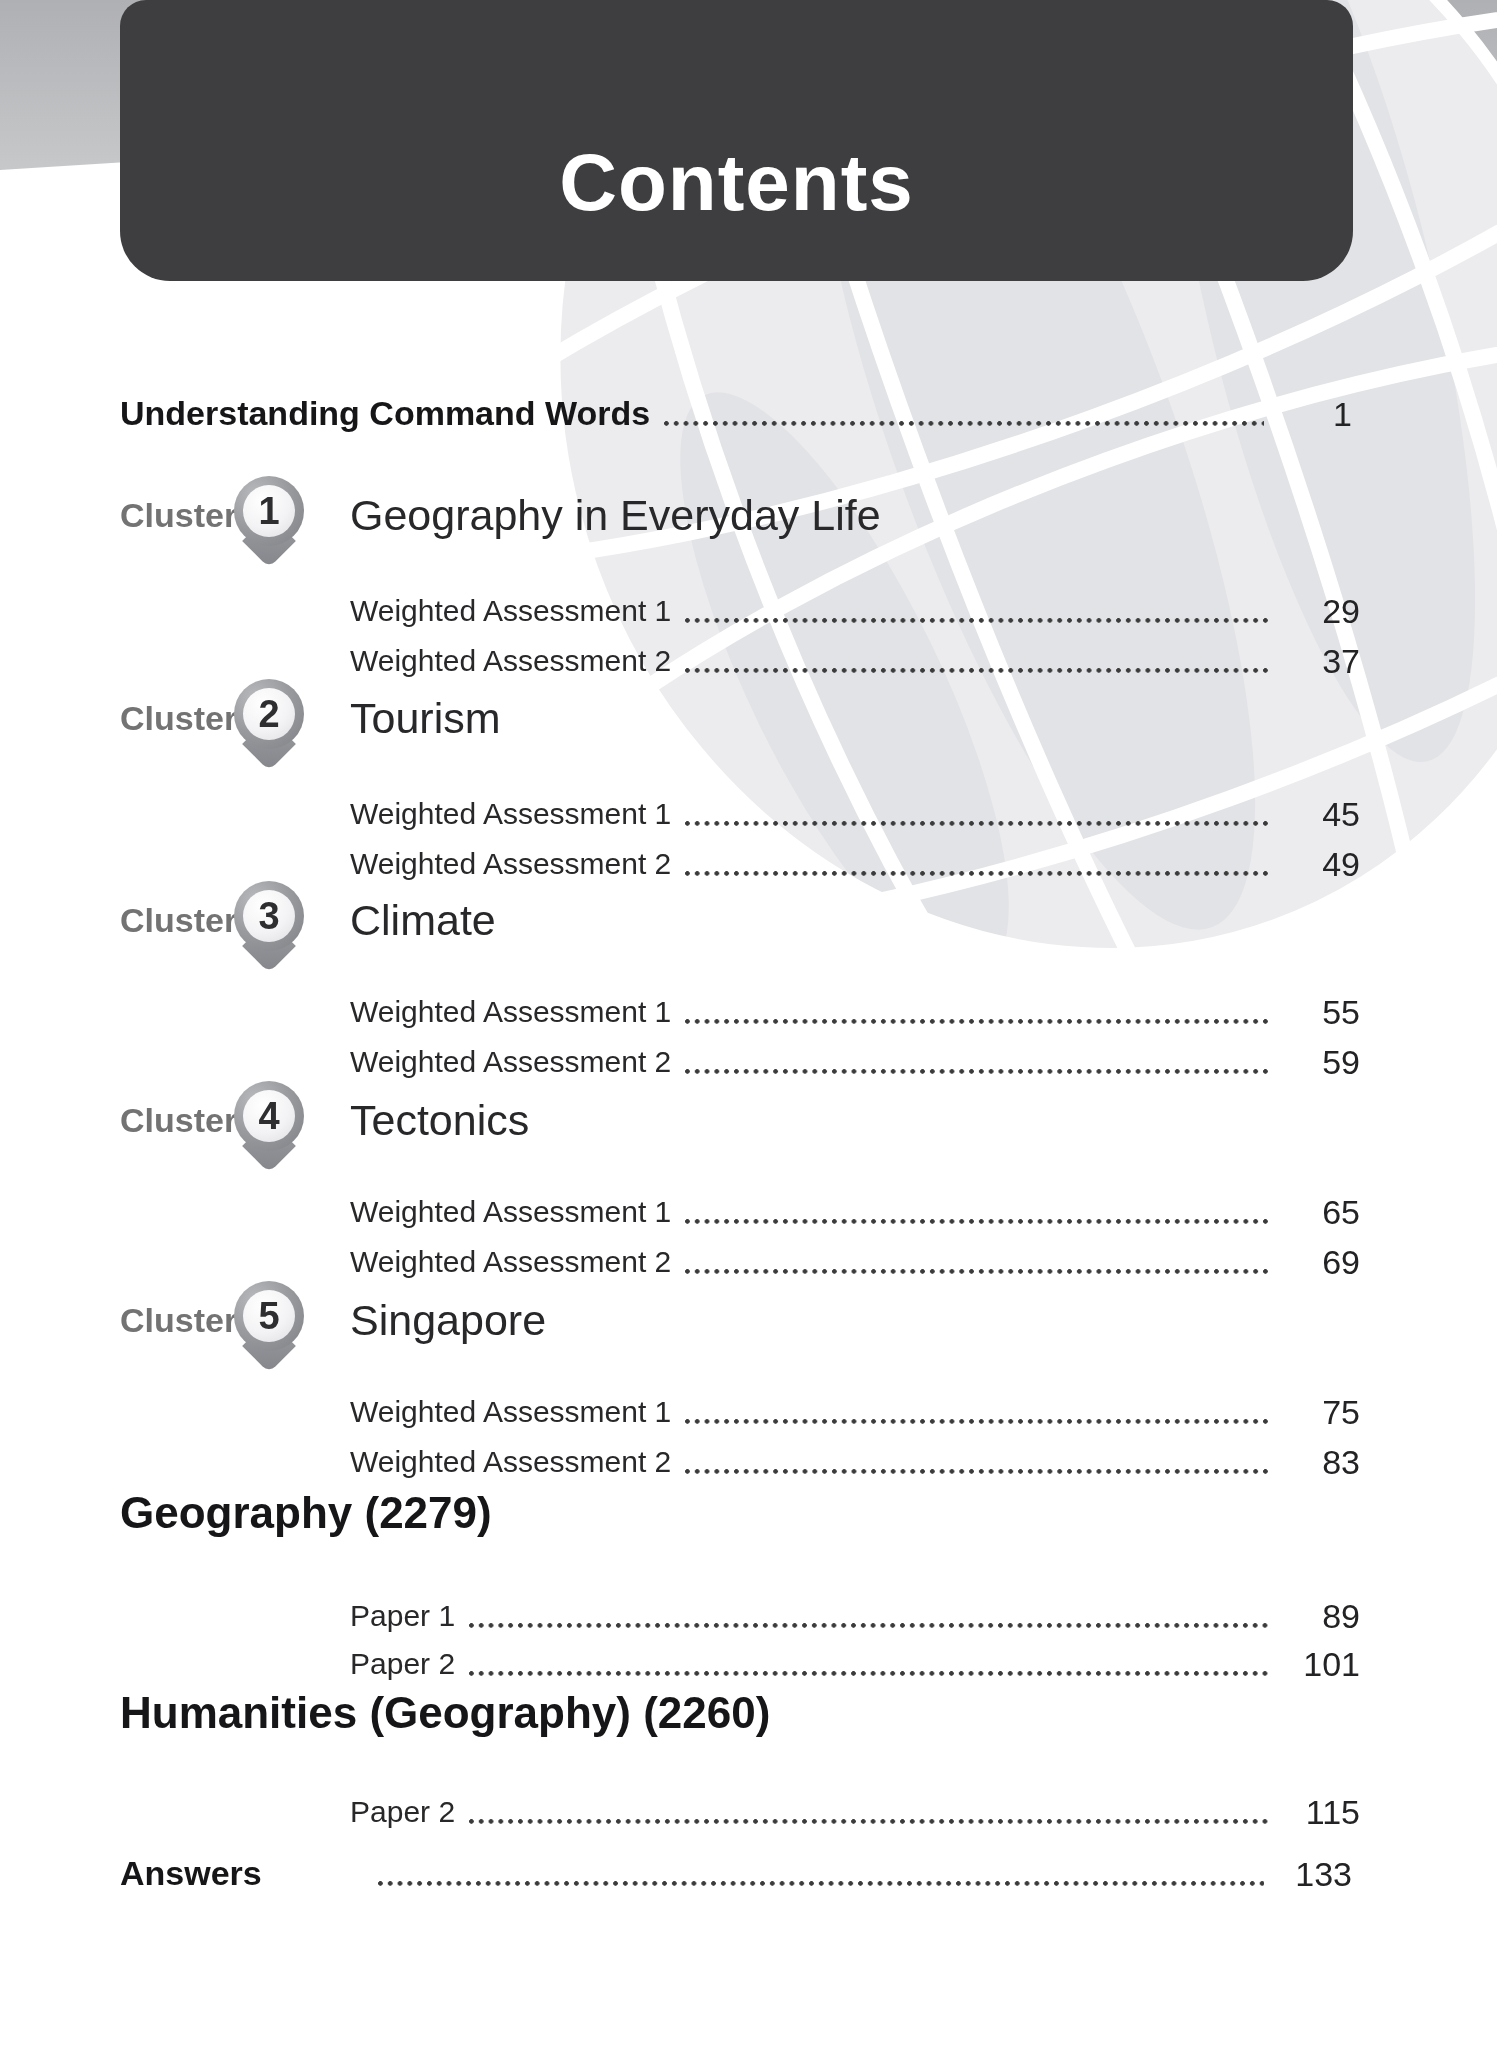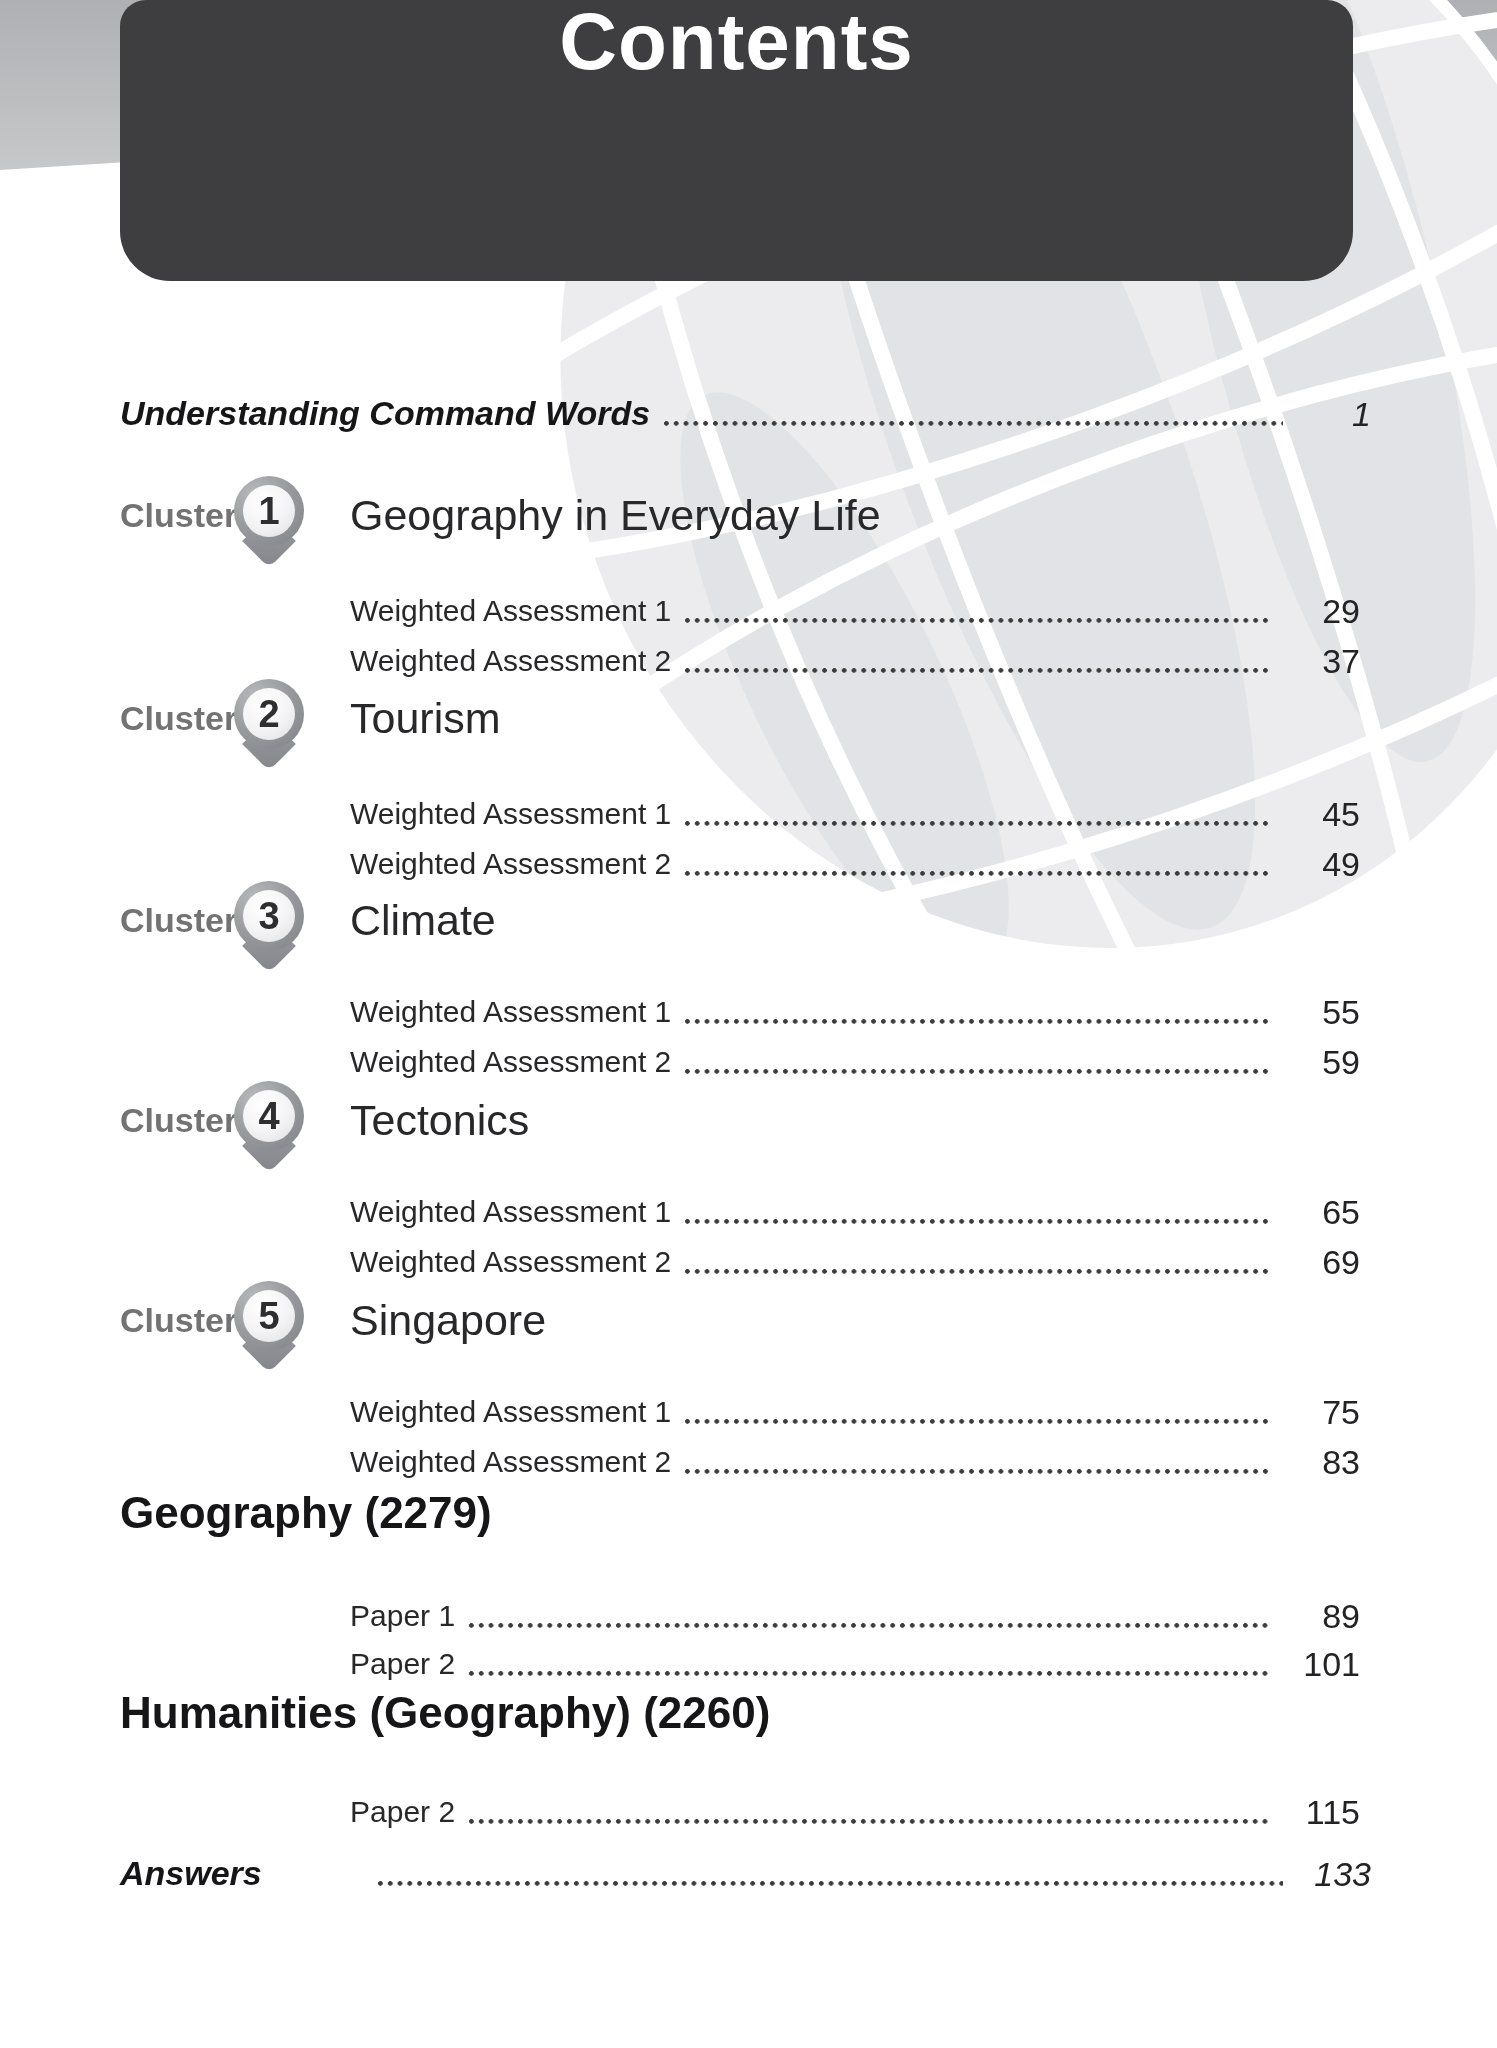--- a/index.html
+++ b/index.html
@@ -10,26 +10,26 @@
     color:#1d1d1f;
   }
   
   #bg{position:absolute;top:0;left:0;width:1497px;height:2048px;}
   
   .banner{
     position:absolute;left:120px;top:0;width:1233px;height:281px;
     background:#3e3e40;border-radius:26px 26px 50px 50px;
   }
   .banner h1{
-    margin:0;text-align:center;
+    margin:0;padding-top:141px;text-align:center;
     font-size:80px;line-height:84px;font-weight:700;color:#ffffff;letter-spacing:1px;
   }
   
   .trow{position:absolute;display:flex;align-items:flex-end;}
-  .trow.main{left:120px;right:126px;font-style:italic;}
+  .trow.main{left:120px;right:145px;}
   .trow.sub{left:350px;right:137px;margin-top:44px;}
   .lbl{font-size:30px;line-height:38px;color:#28282a;white-space:nowrap;}
   .lbl.big{font-size:34px;line-height:40px;}
   .lbl.bold{font-weight:700;color:#161618;}
   .lbl.ansfix{min-width:244px;}
   .dots{
     flex:1;height:5px;margin:0 12px 7px 14px;
     background-image:radial-gradient(circle at 2.4px 2.4px,#3b3b3b 2px,rgba(0,0,0,0) 2.6px);
     background-size:9.8px 5px;background-repeat:repeat-x;background-position:left bottom;
   }

